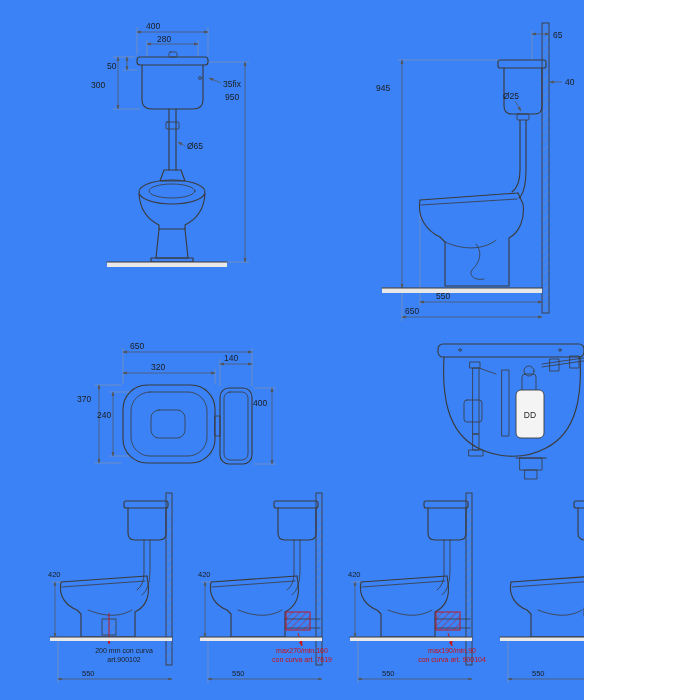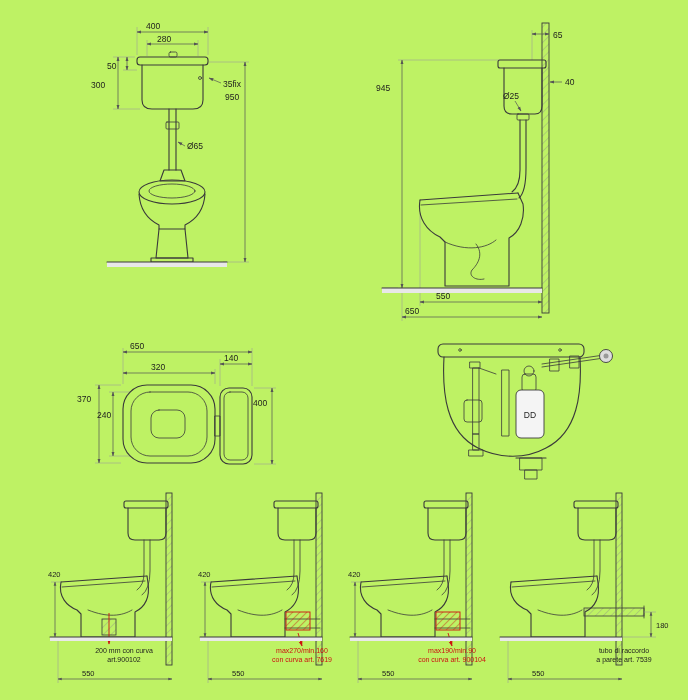--- a/index.html
+++ b/index.html
@@ -1,16 +1,16 @@
 <!DOCTYPE html>
 <html><head>
 <meta charset="utf-8">
 <style>
   html,body{margin:0;padding:0;background:#ffffff;}
-  #canvas{position:relative;width:688px;height:700px;background:#bef264;overflow:hidden;
+  #canvas{position:relative;width:584px;height:700px;background:#3b82f6;overflow:hidden;
           font-family:"Liberation Sans",sans-serif;}
   .view{position:absolute;}
   svg .d{fill:none;stroke:#3a3a3a;stroke-width:1.1;stroke-linecap:round;stroke-linejoin:round;}
   svg .d2{fill:none;stroke:#3a3a3a;stroke-width:0.8;stroke-linecap:round;stroke-linejoin:round;}
   svg .dim{stroke:#555555;stroke-width:0.7;fill:none;}
   svg .ext{stroke:#9a9a9a;stroke-width:0.55;fill:none;}
   svg .txt{font-family:"Liberation Sans",sans-serif;font-size:8.5px;fill:#1d1d1d;}
   svg .txtm{font-family:"Liberation Sans",sans-serif;font-size:7.5px;fill:#1d1d1d;}
   svg .note{font-family:"Liberation Sans",sans-serif;font-size:7px;}
   svg .redl{stroke:#cc1111;stroke-width:0.9;fill:none;}

